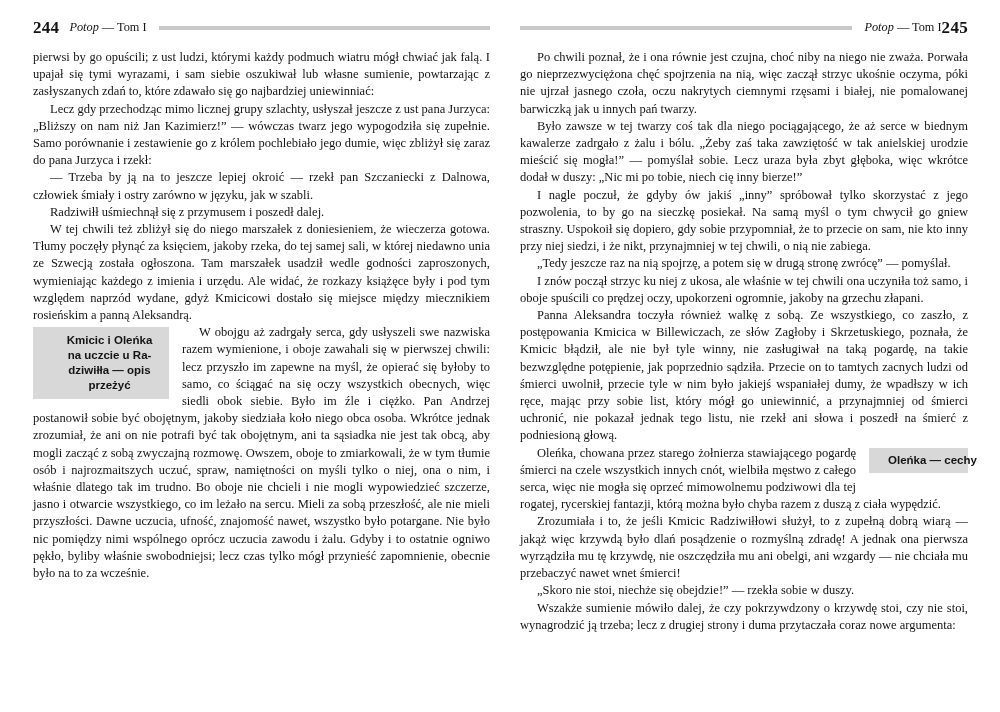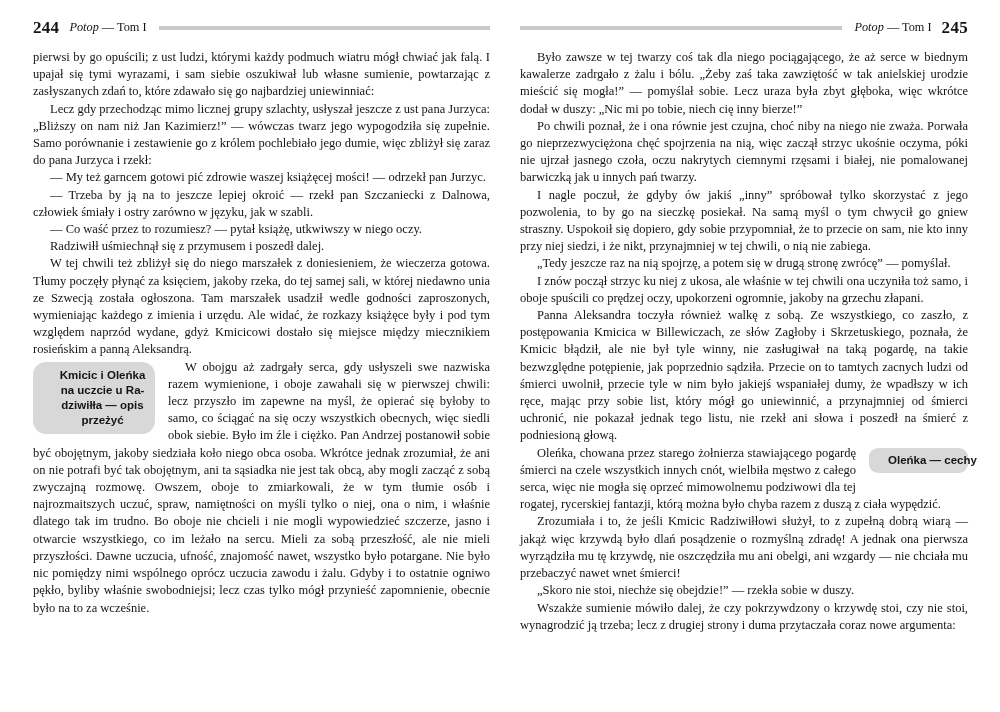--- a/index.html
+++ b/index.html
@@ -34,21 +34,21 @@
     font-size: 17px;
     letter-spacing: 0.3px;
   }
   .running {
     font-size: 12.3px;
     text-align: right;
   }
   .running .t-italic { font-style: italic; }
   .page.left  .pagenum { margin-right: 10px; }
   .page.left  .running { margin-right: 12px; }
-  .page.right .pagenum { margin-left: 10px; }
+  .page.right .pagenum { }
   .page.right .running { margin-left: 12px; }
   .header-rule {
     flex: 1;
     height: 4px;
     background: #c9c9c9;
     margin-top: 1px;
   }
 
   .page-body {
     margin-top: 14px;
@@ -65,52 +65,48 @@
     font-family: "Liberation Sans", sans-serif;
     font-weight: bold;
     font-size: 11.5px;
     line-height: 15px;
     text-align: center;
     box-sizing: border-box;
   }
   .margin-note .note-line { display: block; }
   .note-left {
     float: left;
-    width: 122px;
+    width: 136px;
     padding: 6px 3px;
     margin: 3px 13px 8px 0;
-    border-radius: 13px;
   }
   .note-right {
     float: right;
     width: 99px;
     padding: 5px 2px;
     margin: 3px 0 8px 13px;
     white-space: nowrap;
-    border-radius: 9px;
   }
 </style>
 </head>
 <body>
 
 <div class="spread">
 
   <div class="page left">
     <div class="page-header">
       <span class="pagenum">244</span>
       <span class="running"><span class="t-italic">Potop</span><span> — Tom I</span></span>
       <span class="header-rule"></span>
     </div>
 
     <div class="page-body">
       <p>pierwsi by go opuścili; z ust ludzi, którymi każdy podmuch wiatru mógł chwiać jak falą. I upajał się tymi wyrazami, i sam siebie oszukiwał lub własne sumienie, powtarzając z zasłyszanych zdań to, które zdawało się go najbardziej uniewinniać:</p>
       <p class="ind">Lecz gdy przechodząc mimo licznej grupy szlachty, usłyszał jeszcze z ust pana Jurzyca: „Bliższy on nam niż Jan Kazimierz!” — wówczas twarz jego wypogodziła się zupełnie. Samo porównanie i zestawienie go z królem pochlebiało jego dumie, więc zbliżył się zaraz do pana Jurzyca i rzekł:</p>
-      <p class="ind">— My też garncem gotowi pić zdrowie waszej książęcej mości! — odrzekł pan Jurzyc.</p>
       <p class="ind">— Trzeba by ją na to jeszcze lepiej okroić — rzekł pan Szczaniecki z Dalnowa, człowiek śmiały i ostry zarówno w języku, jak w szabli.</p>
-      <p class="ind">— Co waść przez to rozumiesz? — pytał książę, utkwiwszy w niego oczy.</p>
       <p class="ind">Radziwiłł uśmiechnął się z przymusem i poszedł dalej.</p>
       <p class="ind">W tej chwili też zbliżył się do niego marszałek z doniesieniem, że wieczerza gotowa. Tłumy poczęły płynąć za księciem, jakoby rzeka, do tej samej sali, w której niedawno unia ze Szwecją została ogłoszona. Tam marszałek usadził wedle godności zaproszonych, wymieniając każdego z imienia i urzędu. Ale widać, że rozkazy książęce były i pod tym względem naprzód wydane, gdyż Kmicicowi dostało się miejsce między miecznikiem rosieńskim a panną Aleksandrą.</p>
       <p class="ind">
         <span class="margin-note note-left">
             <span class="note-line">Kmicic i Oleńka</span>
             <span class="note-line">na uczcie u Ra-</span>
             <span class="note-line">dziwiłła — opis</span>
             <span class="note-line">przeżyć</span>
           </span><span>W obojgu aż zadrgały serca, gdy usłyszeli swe nazwiska razem wymienione, i oboje zawahali się w pierwszej chwili: lecz przyszło im zapewne na myśl, że opierać się byłoby to samo, co ściągać na się oczy wszystkich obecnych, więc siedli obok siebie. Było im źle i ciężko. Pan Andrzej postanowił sobie być obojętnym, jakoby siedziała koło niego obca osoba. Wkrótce jednak zrozumiał, że ani on nie potrafi być tak obojętnym, ani ta sąsiadka nie jest tak obcą, aby mogli zacząć z sobą zwyczajną rozmowę. Owszem, oboje to zmiarkowali, że w tym tłumie osób i najrozmaitszych uczuć, spraw, namiętności on myśli tylko o niej, ona o nim, i właśnie dlatego tak im trudno. Bo oboje nie chcieli i nie mogli wypowiedzieć szczerze, jasno i otwarcie wszystkiego, co im leżało na sercu. Mieli za sobą przeszłość, ale nie mieli przyszłości. Dawne uczucia, ufność, znajomość nawet, wszystko było potargane. Nie było nic pomiędzy nimi wspólnego oprócz uczucia zawodu i żalu. Gdyby i to ostatnie ogniwo pękło, byliby właśnie swobodniejsi; lecz czas tylko mógł przynieść zapomnienie, obecnie było na to za wcześnie.</span>
       </p>
@@ -119,22 +115,22 @@
   </div>
 
   <div class="page right">
     <div class="page-header">
       <span class="header-rule"></span>
       <span class="running"><span class="t-italic">Potop</span><span> — Tom I</span></span>
       <span class="pagenum">245</span>
     </div>
 
     <div class="page-body">
+      <p class="ind">Po chwili poznał, że i ona równie jest czujna, choć niby na niego nie zważa. Porwała go nieprzezwyciężona chęć spojrzenia na nią, więc zaczął strzyc ukośnie oczyma, póki nie ujrzał jasnego czoła, oczu nakrytych ciemnymi rzęsami i białej, nie pomalowanej barwiczką jak u innych pań twarzy.</p>
       <p class="ind">Było zawsze w tej twarzy coś tak dla niego pociągającego, że aż serce w biednym kawalerze zadrgało z żalu i bólu. „Żeby zaś taka zawziętość w tak anielskiej urodzie mieścić się mogła!” — pomyślał sobie. Lecz uraza była zbyt głęboka, więc wkrótce dodał w duszy: „Nic mi po tobie, niech cię inny bierze!”</p>
-      <p class="ind">Po chwili poznał, że i ona równie jest czujna, choć niby na niego nie zważa. Porwała go nieprzezwyciężona chęć spojrzenia na nią, więc zaczął strzyc ukośnie oczyma, póki nie ujrzał jasnego czoła, oczu nakrytych ciemnymi rzęsami i białej, nie pomalowanej barwiczką jak u innych pań twarzy.</p>
       <p class="ind">I nagle poczuł, że gdyby ów jakiś „inny” spróbował tylko skorzystać z jego pozwolenia, to by go na sieczkę posiekał. Na samą myśl o tym chwycił go gniew straszny. Uspokoił się dopiero, gdy sobie przypomniał, że to przecie on sam, nie kto inny przy niej siedzi, i że nikt, przynajmniej w tej chwili, o nią nie zabiega.</p>
       <p class="ind">„Tedy jeszcze raz na nią spojrzę, a potem się w drugą stronę zwrócę” — pomyślał.</p>
       <p class="ind">I znów począł strzyc ku niej z ukosa, ale właśnie w tej chwili ona uczyniła toż samo, i oboje spuścili co prędzej oczy, upokorzeni ogromnie, jakoby na grzechu złapani.</p>
       <p class="ind">Panna Aleksandra toczyła również walkę z sobą. Ze wszystkiego, co zaszło, z postępowania Kmicica w Billewiczach, ze słów Zagłoby i Skrzetuskiego, poznała, że Kmicic błądził, ale nie był tyle winny, nie zasługiwał na taką pogardę, na takie bezwzględne potępienie, jak poprzednio sądziła. Przecie on to tamtych zacnych ludzi od śmierci uwolnił, przecie tyle w nim było jakiejś wspaniałej dumy, że wpadłszy w ich ręce, mając przy sobie list, który mógł go uniewinnić, a przynajmniej od śmierci uchronić, nie pokazał jednak tego listu, nie rzekł ani słowa i poszedł na śmierć z podniesioną głową.</p>
       <p class="ind">
         <span class="margin-note note-right">
             <span class="note-line">Oleńka — cechy</span>
           </span><span>Oleńka, chowana przez starego żołnierza stawiającego pogardę śmierci na czele wszystkich innych cnót, wielbiła męstwo z całego serca, więc nie mogła się oprzeć mimowolnemu podziwowi dla tej rogatej, rycerskiej fantazji, którą można było chyba razem z duszą z ciała wypędzić.</span>
       </p>
       <p class="ind">Zrozumiała i to, że jeśli Kmicic Radziwiłłowi służył, to z zupełną dobrą wiarą — jakąż więc krzywdą było dlań posądzenie o rozmyślną zdradę! A jednak ona pierwsza wyrządziła mu tę krzywdę, nie oszczędziła mu ani obelgi, ani wzgardy — nie chciała mu przebaczyć nawet wnet śmierci!</p>

